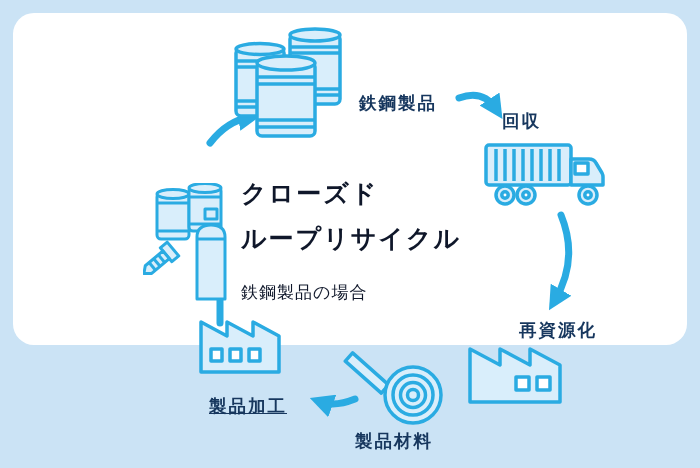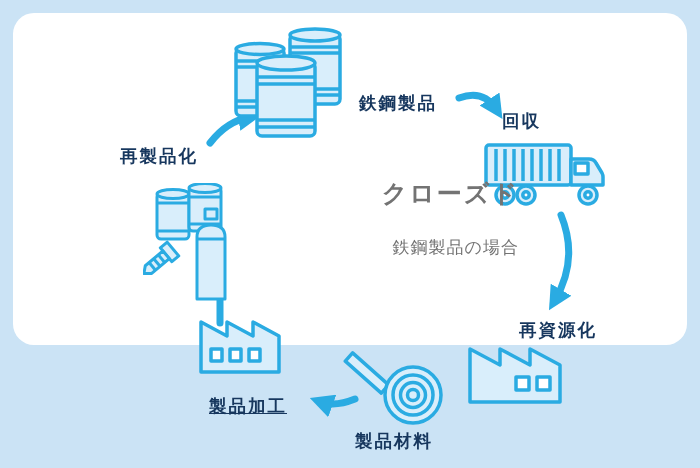--- a/index.html
+++ b/index.html
@@ -36,24 +36,24 @@
   .stage-label{
     position:absolute;
     font-size:17.5px;
     font-weight:bold;
     letter-spacing:2px;
     color:#17375e;
     white-space:nowrap;
   }
   .center-text{
     position:absolute;
-    left:240px;top:158px;
+    left:228px;top:158px;
     width:266px;
-    text-align:right;
-    color:#737373;
+    text-align:left;
+    color:#0f172a;
   }
   .center-title{
     font-size:25px;
     font-weight:bold;
     letter-spacing:2px;
     line-height:1.8;
     white-space:nowrap;
   }
   .center-subtitle{
     margin-top:20px;
@@ -187,21 +187,21 @@
           <line x1="54" y1="56" x2="82" y2="56"></line>
         </g>
       </svg>
     </div>
 
     <div class="stage-label" style="left:346px;top:78px;">鉄鋼製品</div>
     <div class="stage-label" style="left:489px;top:96px;">回収</div>
     <div class="stage-label" style="left:342px;top:416px;">製品材料</div>
     <div class="stage-label" style="left:506px;top:305px;">再資源化</div>
     <div class="stage-label" style="left:196px;top:381px;text-decoration:underline;">製品加工</div>
-    <div class="stage-label" style="left:107px;top:131px;">再製品化</div>
 
     <div class="center-text">
       <div class="center-title">クローズド</div>
+      <div class="center-title">ループリサイクル</div>
       <div class="center-subtitle">鉄鋼製品の場合</div>
     </div>
 
   </div>
 </div>
 
 </body></html>

